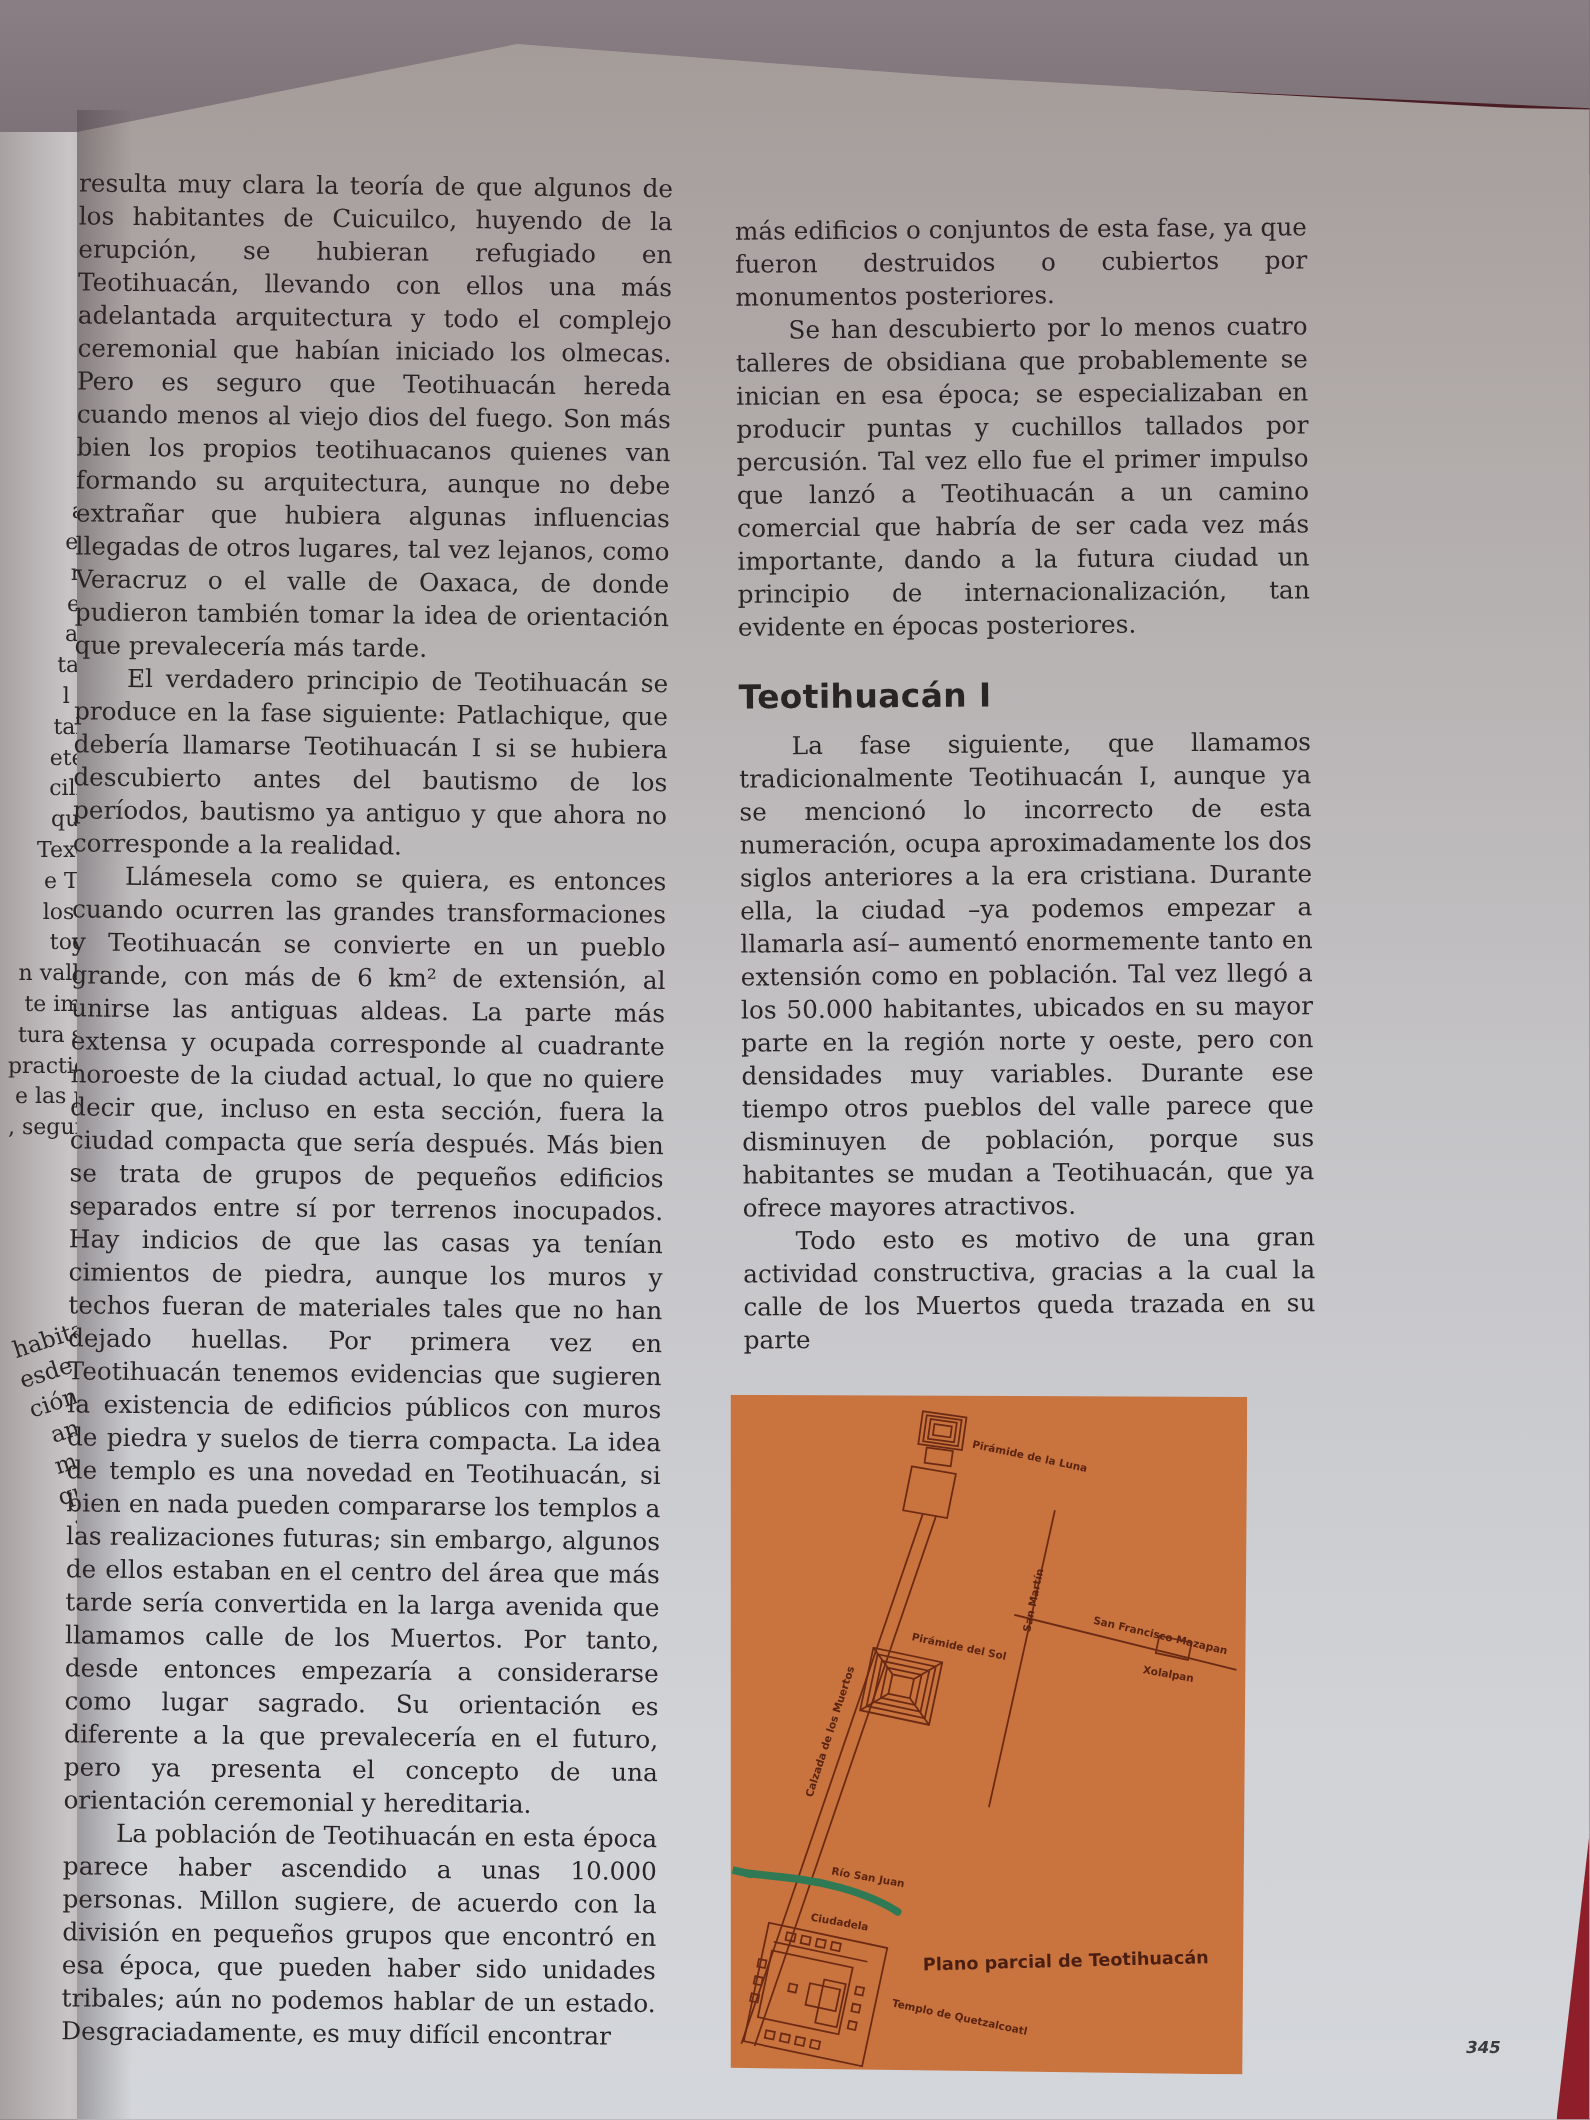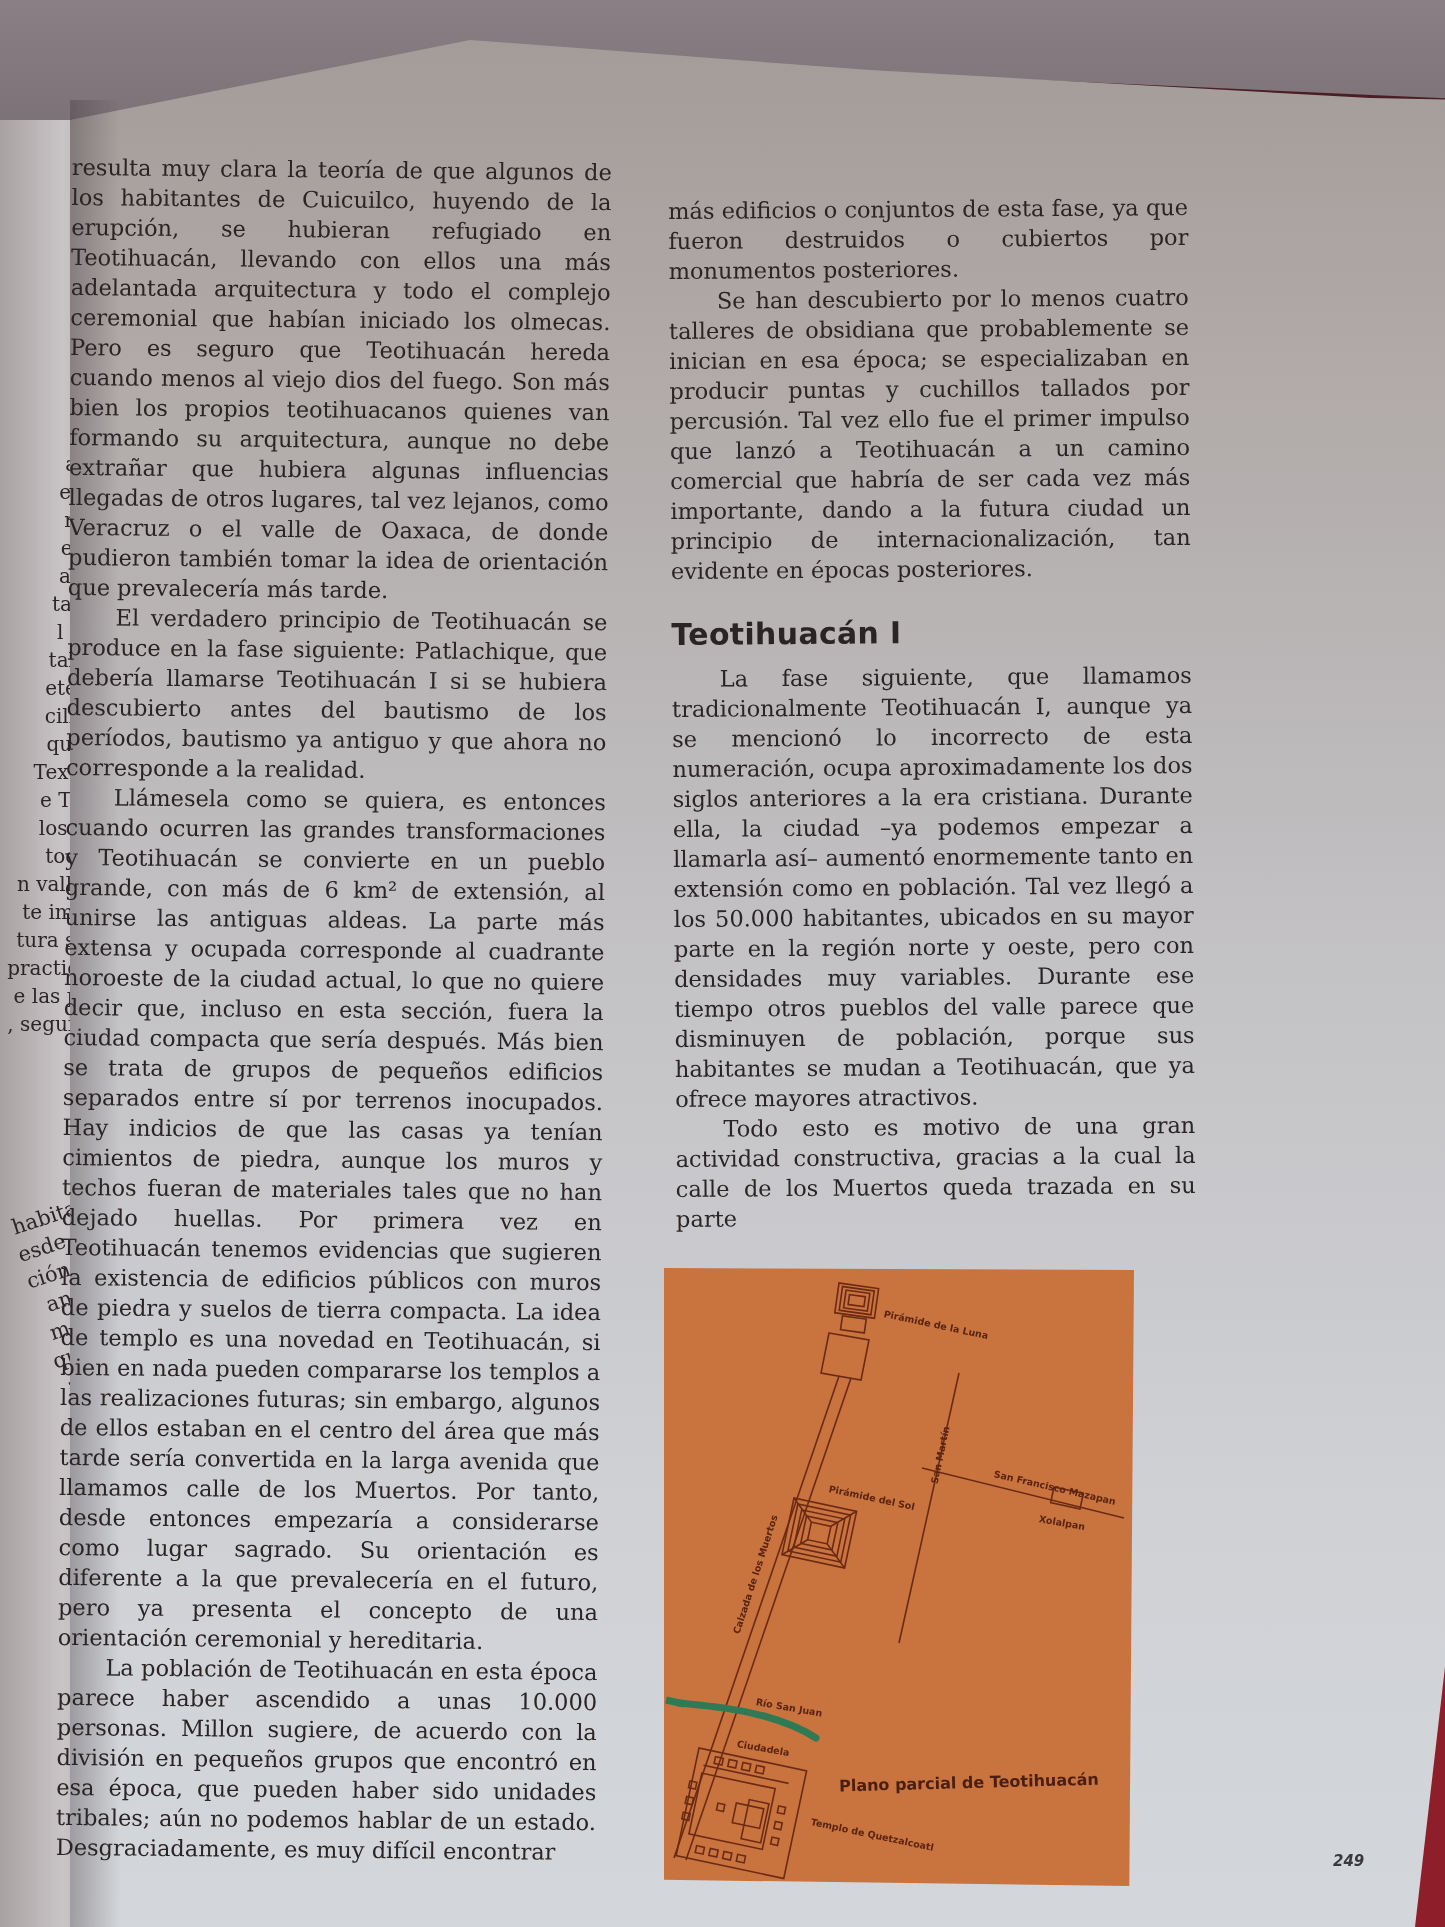--- a/index.html
+++ b/index.html
@@ -217,14 +217,14 @@
   <div class="map-label" style="left:270px; top:210px; transform:rotate(-78deg);">San Martín</div>
   <div class="map-label" style="left:330px; top:200px; transform:rotate(13deg);">San Francisco Mazapan</div>
   <div class="map-label" style="left:375px; top:245px; transform:rotate(10deg);">Xolalpan</div>
   <div class="map-label" style="left:72px; top:360px; transform:rotate(-72deg);">Calzada de los Muertos</div>
   <div class="map-label" style="left:92px; top:428px; transform:rotate(10deg);">Río San Juan</div>
   <div class="map-label" style="left:73px; top:470px; transform:rotate(10deg);">Ciudadela</div>
   <div class="map-label" style="left:147px; top:548px; transform:rotate(12deg);">Templo de Quetzalcoatl</div>
   <div class="map-title">Plano parcial de Teotihuacán</div>
 </div>
 
-<div class="page-num">249</div>
+<div class="page-num">345</div>
 <div class="cover-red"></div>
 
 </body></html>

